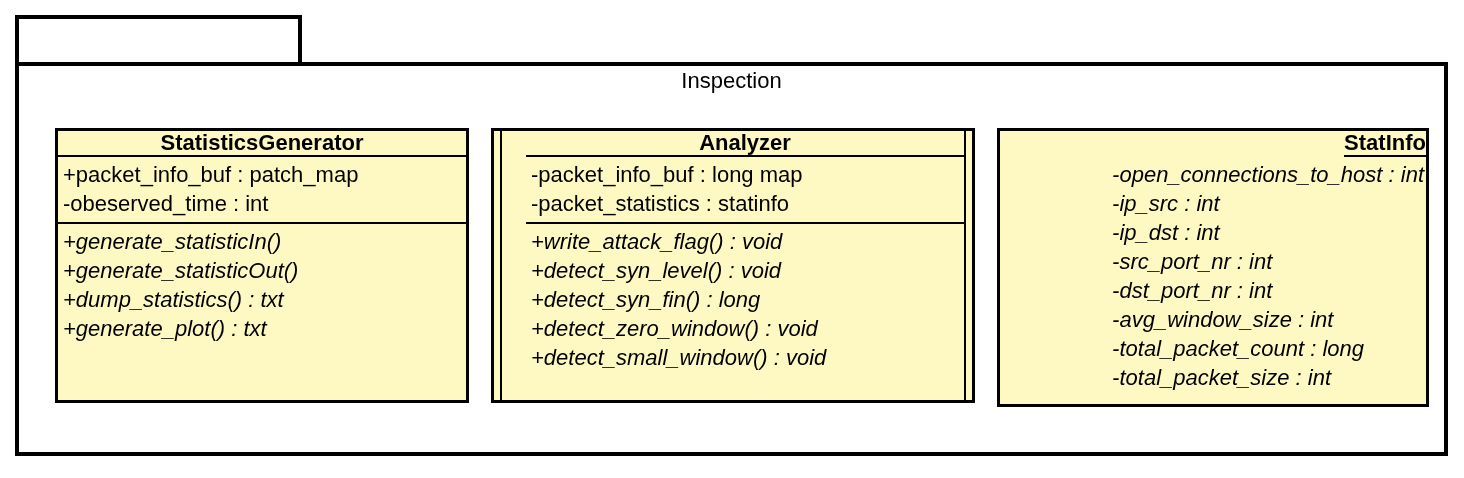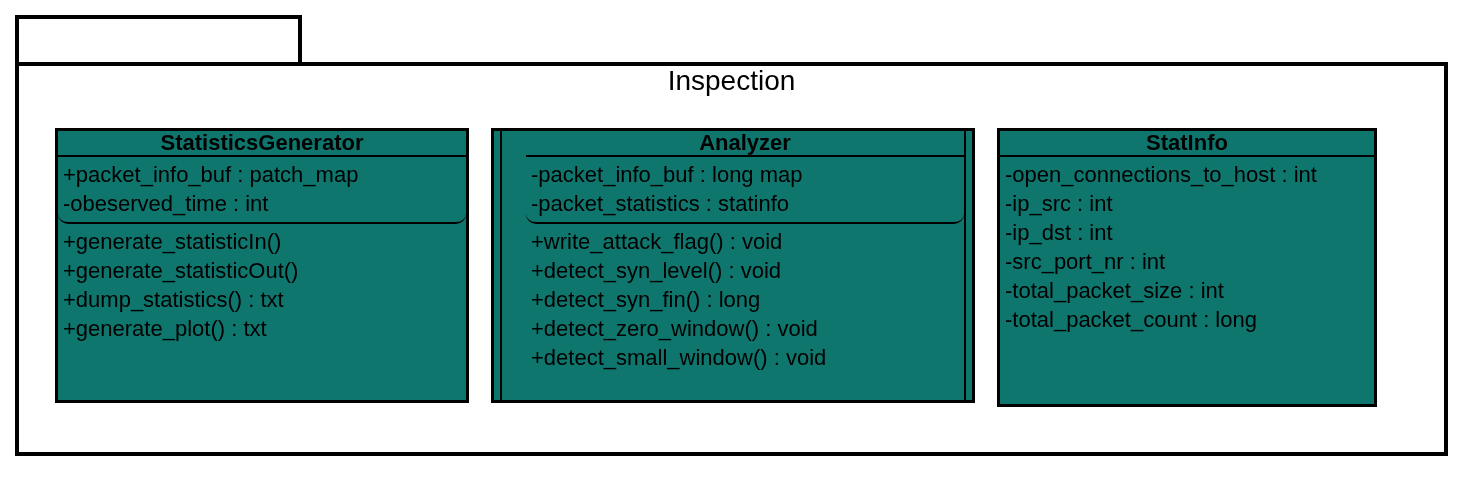--- a/index.html
+++ b/index.html
@@ -38,63 +38,63 @@
     border: 4px solid #000;
     box-sizing: border-box;
     background: #ffffff;
   }
   .package-title {
     position: absolute;
     left: 0;
     right: 0;
     top: 2px;
     text-align: center;
-    font-size: 28px;
+    font-size: 22px;
     line-height: 26px;
     white-space: nowrap;
   }
   
   .uml-class {
     position: absolute;
     top: 128px;
     height: 275px;
     border: 3px solid #000;
     box-sizing: border-box;
-    background: #0f766e;
+    background: #fef9c3;
     display: flex;
     flex-direction: column;
     font-size: 22px;
   }
   .uml-class.pos-statisticsgenerator { left: 55px;  width: 414px; }
   .uml-class.pos-analyzer            { left: 491px; width: 484px; }
-  .uml-class.pos-statinfo            { left: 997px; width: 380px; height: 279px; }
+  .uml-class.pos-statinfo            { left: 997px; width: 432px; height: 279px; align-items: flex-end; }
 
   .class-title {
     flex: none;
     height: 24px;
     line-height: 24px;
     text-align: center;
     font-weight: bold;
     border-bottom: 2px solid #000;
     white-space: nowrap;
     overflow: hidden;
   }
   .compartment {
     box-sizing: border-box;
     padding: 3px 2px 4px 5px;
-    border-radius: 10px;
   }
   .compartment.attrs {
     flex: none;
     border-bottom: 2px solid #000;
   }
   .compartment.methods,
   .compartment.attrs-only {
     flex: 1 1 auto;
     border-bottom: none;
+    font-style: italic;
   }
   .member-row {
     line-height: 29px;
     white-space: nowrap;
   }
   
   .uml-class.active { position: absolute; }
   .active-inner {
     position: absolute;
     top: 0;
@@ -150,18 +150,20 @@
     </div>
   </div>
 
   <div class="uml-class pos-statinfo">
     <div class="class-title">StatInfo</div>
     <div class="compartment attrs-only">
         <div class="member-row">-open_connections_to_host : int</div>
         <div class="member-row">-ip_src : int</div>
         <div class="member-row">-ip_dst : int</div>
         <div class="member-row">-src_port_nr : int</div>
+        <div class="member-row">-dst_port_nr : int</div>
+        <div class="member-row">-avg_window_size : int</div>
+        <div class="member-row">-total_packet_count : long</div>
         <div class="member-row">-total_packet_size : int</div>
-        <div class="member-row">-total_packet_count : long</div>
       </div>
   </div>
 
 </div>
 
 </body></html>

